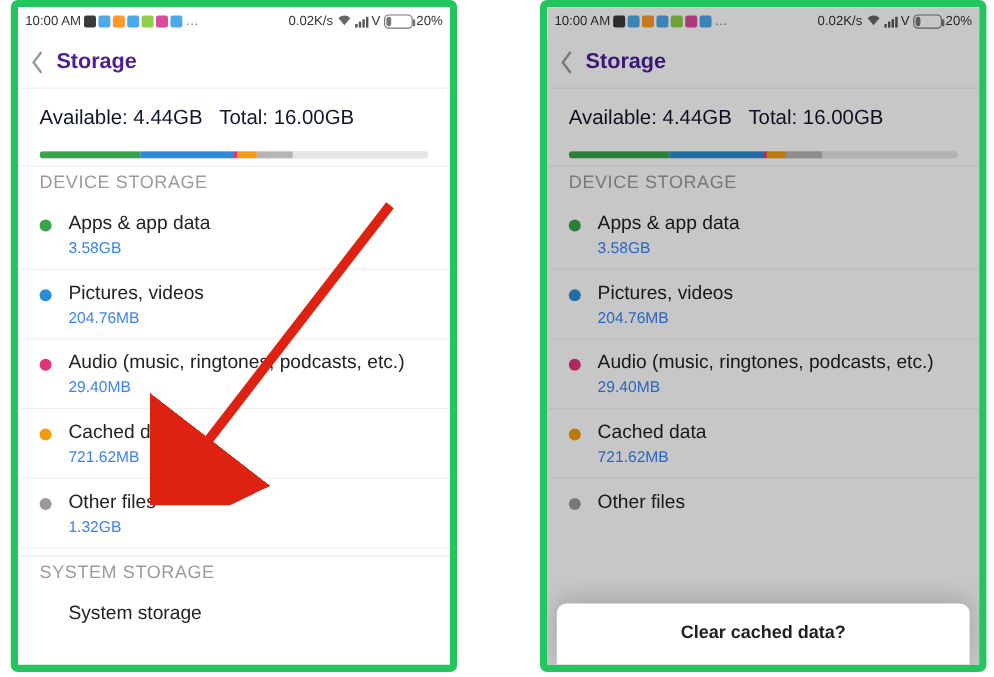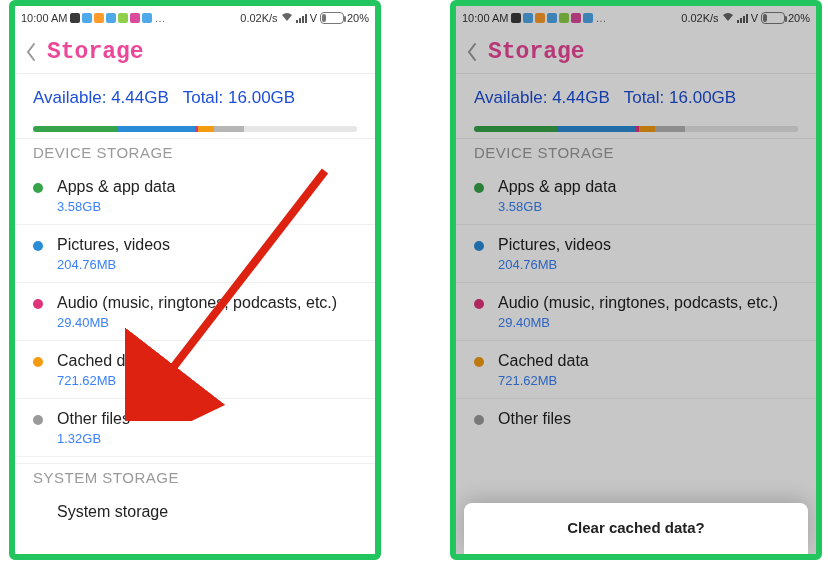--- a/index.html
+++ b/index.html
@@ -60,30 +60,29 @@
     padding: 0 10px;
     gap: 10px;
     border-bottom: 1px solid #eee;
   }
   .header .back-chevron {
     width: 12px; height: 20px;
     display:flex; align-items:center; justify-content:center;
     color:#888;
   }
   .header .title {
-    font-size: 23px;
+    font-size: 18px;
     font-weight: 600;
-    color: #ec4899;
-    font-family: Liberation Mono, monospace;
+    color: #4c1d95;
   }
   .content { padding: 0; height: calc(100% - 68px); overflow: hidden; position:relative; }
   .summary {
     padding: 14px 18px 8px 18px;
   }
-  .summary .line { font-size: 17px; color:#1d4ed8; }
+  .summary .line { font-size: 17px; color:#0f172a; }
   .bar {
     margin: 10px 18px 6px 18px;
     height: 6px;
     border-radius: 3px;
     display:flex;
     overflow:hidden;
     background: #e6e6e6;
   }
   .bar .seg { height:100%; }
   .section-header {

